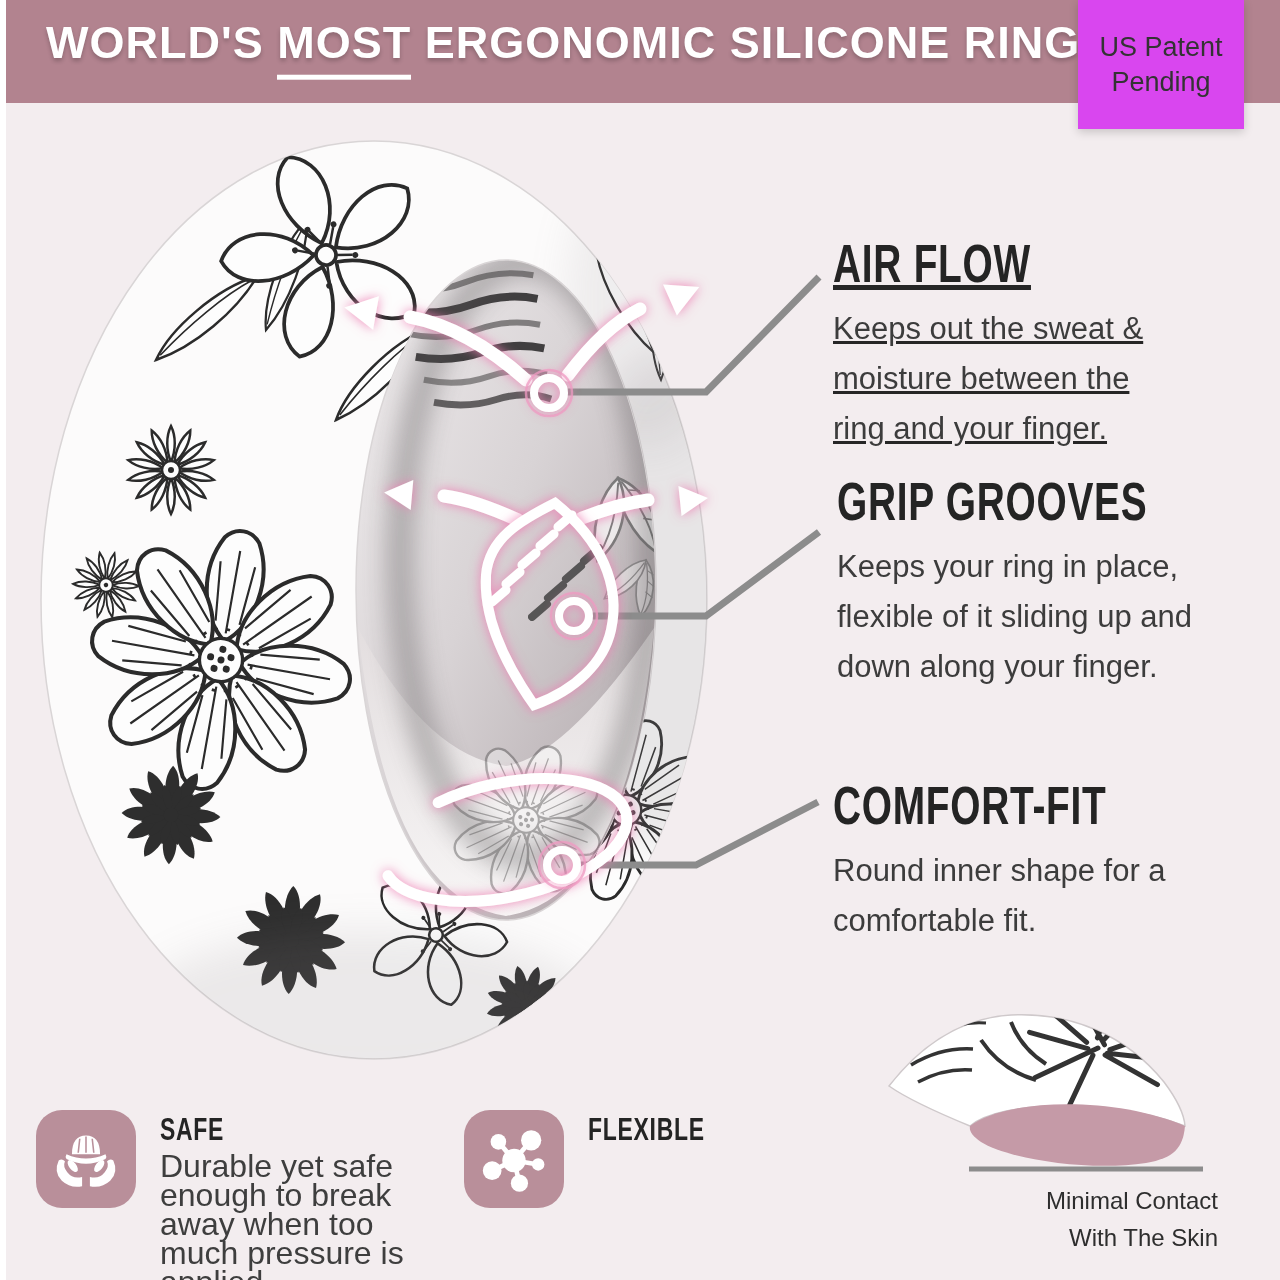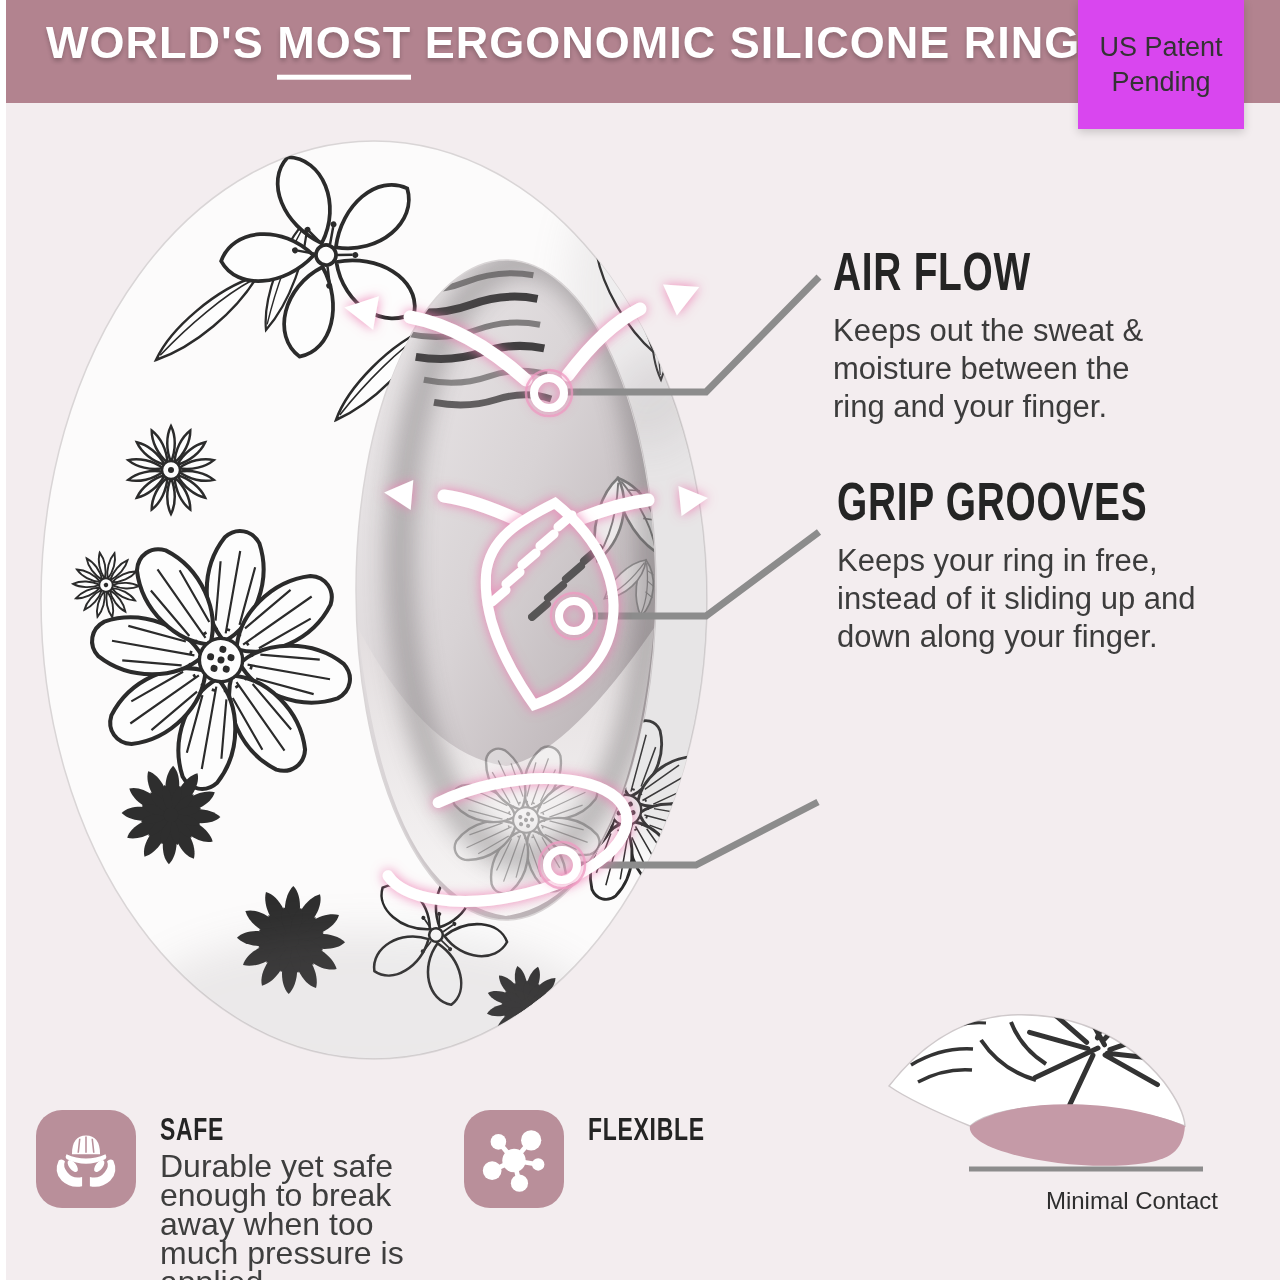--- a/index.html
+++ b/index.html
@@ -29,22 +29,22 @@
     font-size:27px; line-height:35px; color:#333333; padding:0 12px;
   }
 
   
   .callout { position:absolute; z-index:2; }
   .hd {
     font-weight:700; color:#242424; letter-spacing:1px; white-space:nowrap;
     transform:scaleX(0.72); transform-origin:left bottom; line-height:1;
   }
   .callout h2 { font-size:54px; }
-  .callout p { margin-top:14px; font-size:31px; line-height:38px; color:#3c3c3c; }
-  #co-air     { left:827px; top:244px; } #co-air p     { width:338px; }
+  .callout p { margin-top:14px; font-size:31px; line-height:50px; color:#3c3c3c; }
+  #co-air     { left:827px; top:236px;text-decoration:underline; } #co-air p     { width:338px; }
   #co-grip    { left:831px; top:474px; } #co-grip p    { width:392px; }
   #co-comfort { left:827px; top:778px; } #co-comfort p { width:336px; }
 
   
   .feature { position:absolute; top:1110px; display:flex; gap:24px; z-index:2; }
   #feat-safe { left:30px; } #feat-flex { left:458px; }
   .iconbox {
     width:100px; height:98px; border-radius:26px; background:#b98f9a;
     display:flex; align-items:center; justify-content:center; flex:0 0 auto;
   }
@@ -342,21 +342,25 @@
   <div class="patent">
     <span>US Patent Pending</span>
   </div>
 
   <section class="callout" id="co-air">
     <h2 class="hd">AIR FLOW</h2>
     <p>Keeps out the sweat &amp; moisture between the ring and your finger.</p>
   </section>
   <section class="callout" id="co-grip">
     <h2 class="hd">GRIP GROOVES</h2>
-    <p>Keeps your ring in free, instead of it sliding up and down along your finger.</p>
+    <p>Keeps your ring in place, flexible of it sliding up and down along your finger.</p>
+  </section>
+  <section class="callout" id="co-comfort">
+    <h2 class="hd">COMFORT-FIT</h2>
+    <p>Round inner shape for a comfortable fit.</p>
   </section>
 
   <section class="feature" id="feat-safe">
     <div class="iconbox">
       <svg viewBox="0 0 100 100">
         <g fill="#ffffff">
           <path d="M32,44 Q32,20 50,20 Q68,20 68,44 Z"></path>
           <path d="M25,44 Q50,55 75,44 Q77,47 75,50 Q50,62 25,50 Q23,47 25,44 Z"></path>
           <path d="M15,52 Q8,67 19,78 Q30,88 45,85 L45,73 Q33,76 26,67 Q20,60 23,53 Q19,49 15,52 Z"></path>
           <path d="M85,52 Q92,67 81,78 Q70,88 55,85 L55,73 Q67,76 74,67 Q80,60 77,53 Q81,49 85,52 Z"></path>
@@ -392,15 +396,16 @@
         </g>
       </svg>
     </div>
     <div>
       <h3 class="hd">FLEXIBLE</h3>
     </div>
   </section>
 
   <div class="caption">
     <div>Minimal Contact</div>
+    <div>With The Skin</div>
   </div>
 
 </div>
 
 </body></html>

